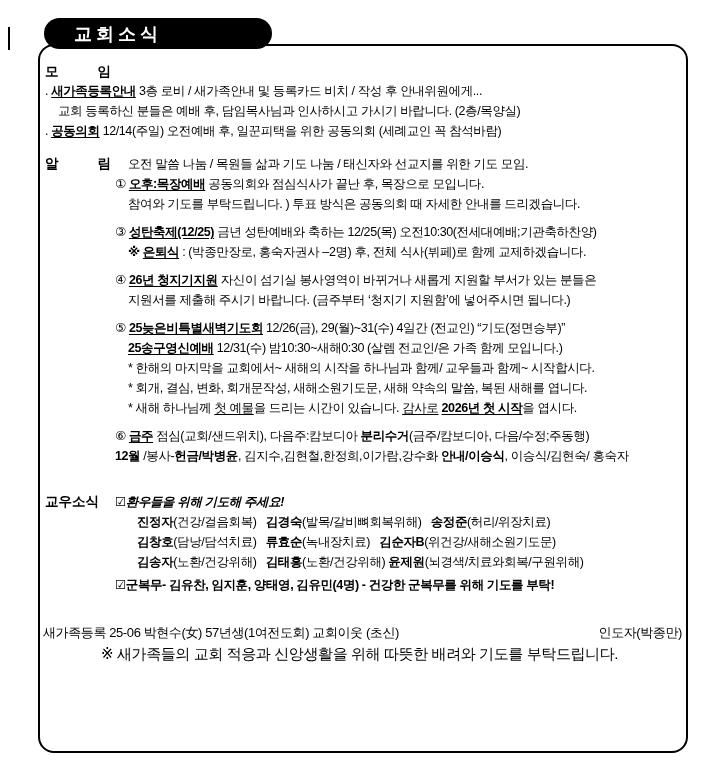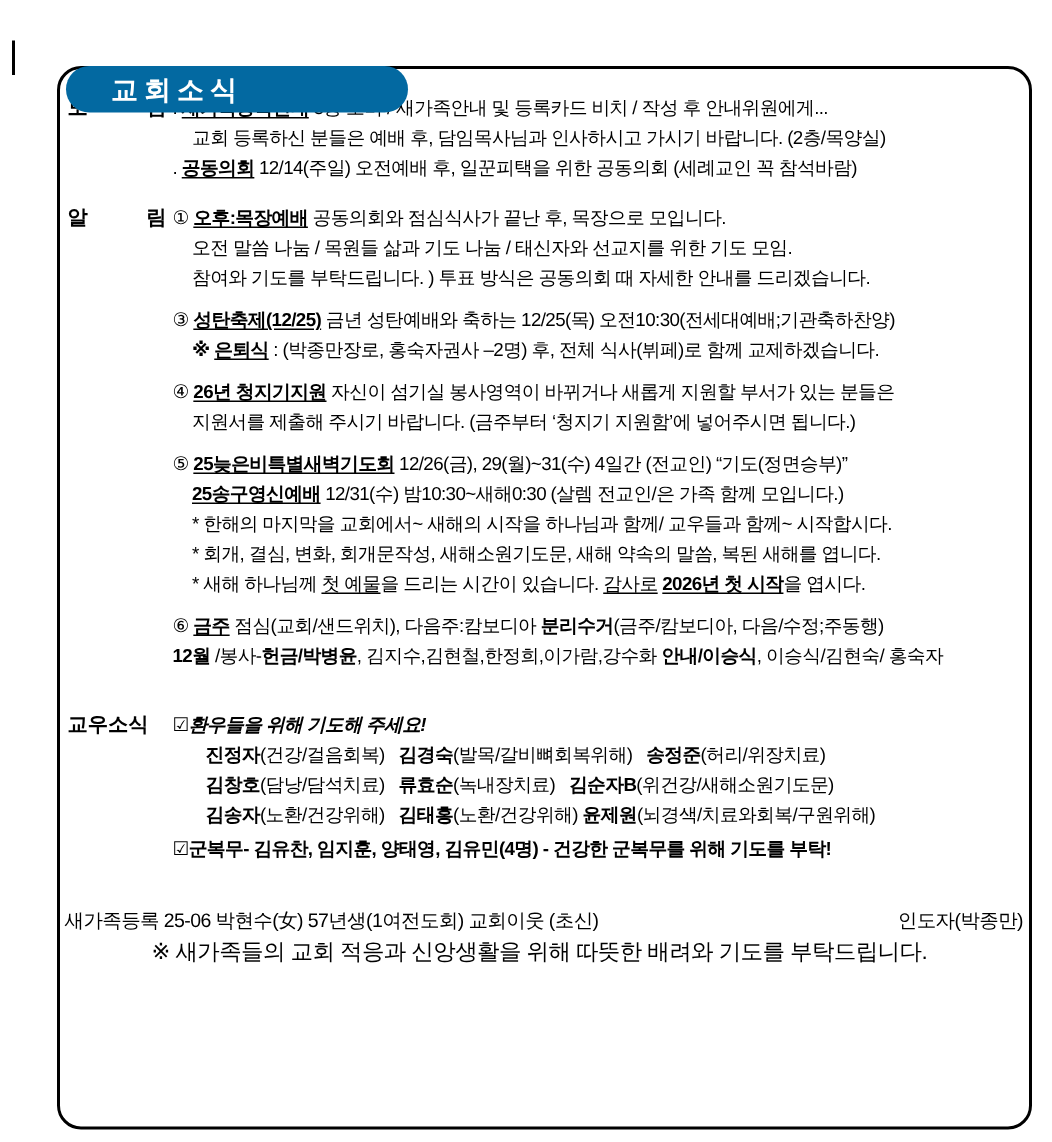--- a/index.html
+++ b/index.html
@@ -9,40 +9,40 @@
     font-family: "Liberation Sans", "DejaVu Sans", sans-serif;
     color: #000;
     position: relative;
     overflow: hidden;
   }
   .edge-mark {
     position: absolute; left: 8px; top: 27px;
     width: 2px; height: 23px; background: #000;
   }
   .badge {
-    position: absolute; left: 44px; top: 44px;
+    position: absolute; left: 44px; top: 18px;
     width: 228px; height: 31px;
-    background: #0369a1; border-radius: 17px;
+    background: #000000; border-radius: 17px;
     color: #fff; font-weight: bold; font-size: 18px;
     letter-spacing: 4px;
     display: flex; align-items: center;
     padding-left: 30px; box-sizing: border-box;
     z-index: 2;
   }
   .box {
     position: absolute; left: 38px; top: 44px;
     width: 650px; height: 709px;
     border: 2px solid #000; border-radius: 16px;
     box-sizing: border-box;
     padding: 16px 4px 0 5px;
     background: #fff;
     overflow: hidden;
   }
   .section { display: flex; align-items: flex-start; }
-  .sec-meeting { margin-top: 0; }
+  .sec-meeting { margin-top: 0; flex-direction: column; }
   .sec-notice { margin-top: 13px; }
   .sec-member { margin-top: 26px; }
   .sec-label {
     flex: none; width: 66px;
     font-weight: bold; font-size: 13.5px;
     text-align: justify; text-align-last: justify;
     padding-top: 1px; margin-right: 4px;
   }
   .sec-content { flex: 1 1 auto; min-width: 0; overflow: hidden; }
   .line {
@@ -85,22 +85,22 @@
     <div class="sec-content">
         <div class="line"><span>. </span><span class="b u">새가족등록안내</span><span> 3층 로비 / 새가족안내 및 등록카드 비치 / 작성 후 안내위원에게...</span></div>
         <div class="line ind1"><span>교회 등록하신 분들은 예배 후, 담임목사님과 인사하시고 가시기 바랍니다. (2층/목양실)</span></div>
         <div class="line"><span>. </span><span class="b u">공동의회</span><span> 12/14(주일) 오전예배 후, 일꾼피택을 위한 공동의회 (세례교인 꼭 참석바람)</span></div>
       </div>
   </div>
 
   <div class="section sec-notice">
     <div class="sec-label">알 림</div>
     <div class="sec-content">
+        <div class="line ind1"><span>오전 말씀 나눔 / 목원들 삶과 기도 나눔 / 태신자와 선교지를 위한 기도 모임.</span></div>
         <div class="line"><span>① </span><span class="b u">오후:목장예배</span><span> 공동의회와 점심식사가 끝난 후, 목장으로 모입니다.</span></div>
-        <div class="line ind1"><span>오전 말씀 나눔 / 목원들 삶과 기도 나눔 / 태신자와 선교지를 위한 기도 모임.</span></div>
         <div class="line ind1"><span>참여와 기도를 부탁드립니다. ) 투표 방식은 공동의회 때 자세한 안내를 드리겠습니다.</span></div>
         <div class="line gap"><span>③ </span><span class="b u">성탄축제(12/25)</span><span> 금년 성탄예배와 축하는 12/25(목) 오전10:30(전세대예배;기관축하찬양)</span></div>
         <div class="line ind1"><span class="b">※ </span><span class="b u">은퇴식</span><span> : (박종만장로, 홍숙자권사 –2명) 후, 전체 식사(뷔페)로 함께 교제하겠습니다.</span></div>
         <div class="line gap"><span>④ </span><span class="b u">26년 청지기지원</span><span> 자신이 섬기실 봉사영역이 바뀌거나 새롭게 지원할 부서가 있는 분들은</span></div>
         <div class="line ind1"><span>지원서를 제출해 주시기 바랍니다. (금주부터 ‘청지기 지원함’에 넣어주시면 됩니다.)</span></div>
         <div class="line gap"><span>⑤ </span><span class="b u">25늦은비특별새벽기도회</span><span> 12/26(금), 29(월)~31(수) 4일간 (전교인) “기도(정면승부)”</span></div>
         <div class="line ind1"><span class="b u">25송구영신예배</span><span> 12/31(수) 밤10:30~새해0:30 (살렘 전교인/은 가족 함께 모입니다.)</span></div>
         <div class="line ind1"><span>* 한해의 마지막을 교회에서~ 새해의 시작을 하나님과 함께/ 교우들과 함께~ 시작합시다.</span></div>
         <div class="line ind1"><span>* 회개, 결심, 변화, 회개문작성, 새해소원기도문, 새해 약속의 말씀, 복된 새해를 엽니다.</span></div>
         <div class="line ind1"><span>* 새해 하나님께 </span><span class="u">첫 예물</span><span>을 드리는 시간이 있습니다. </span><span class="u">감사로</span><span> </span><span class="b u">2026년 첫 시작</span><span>을 엽시다.</span></div>

